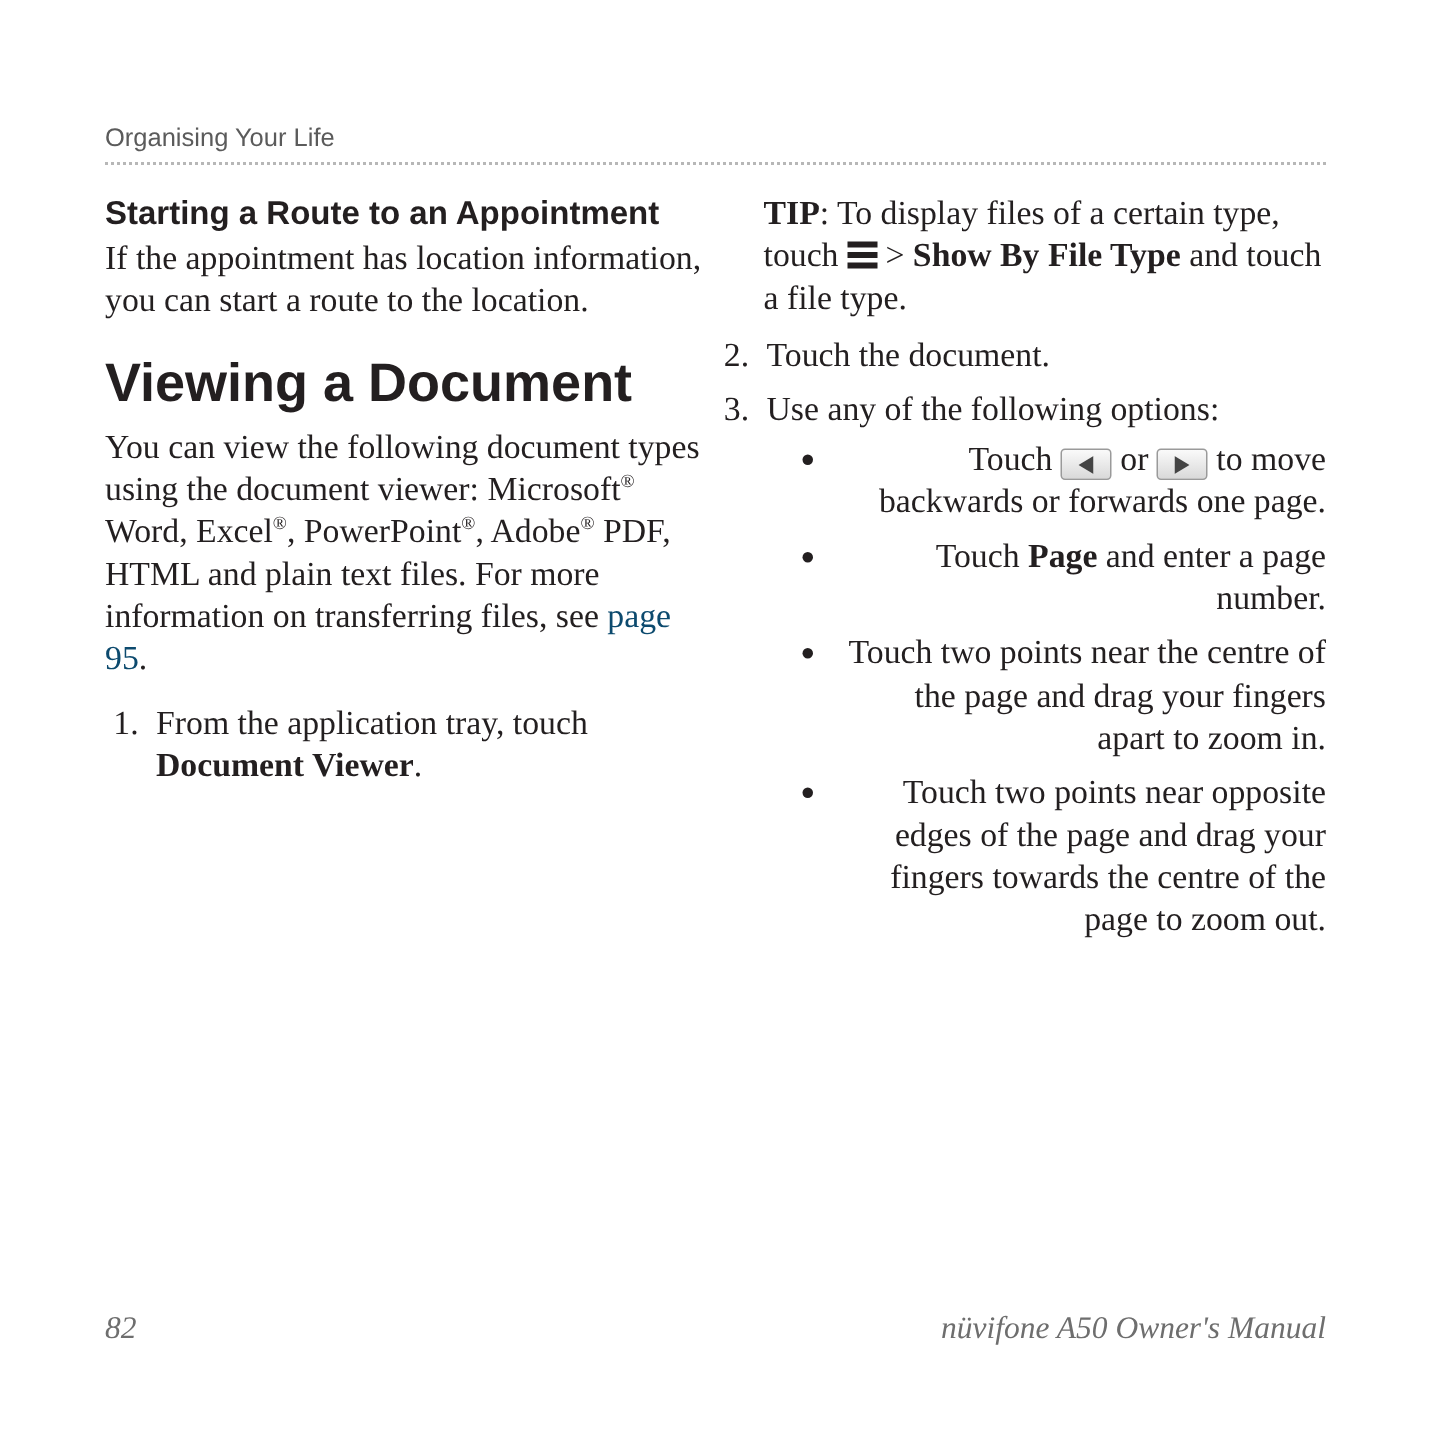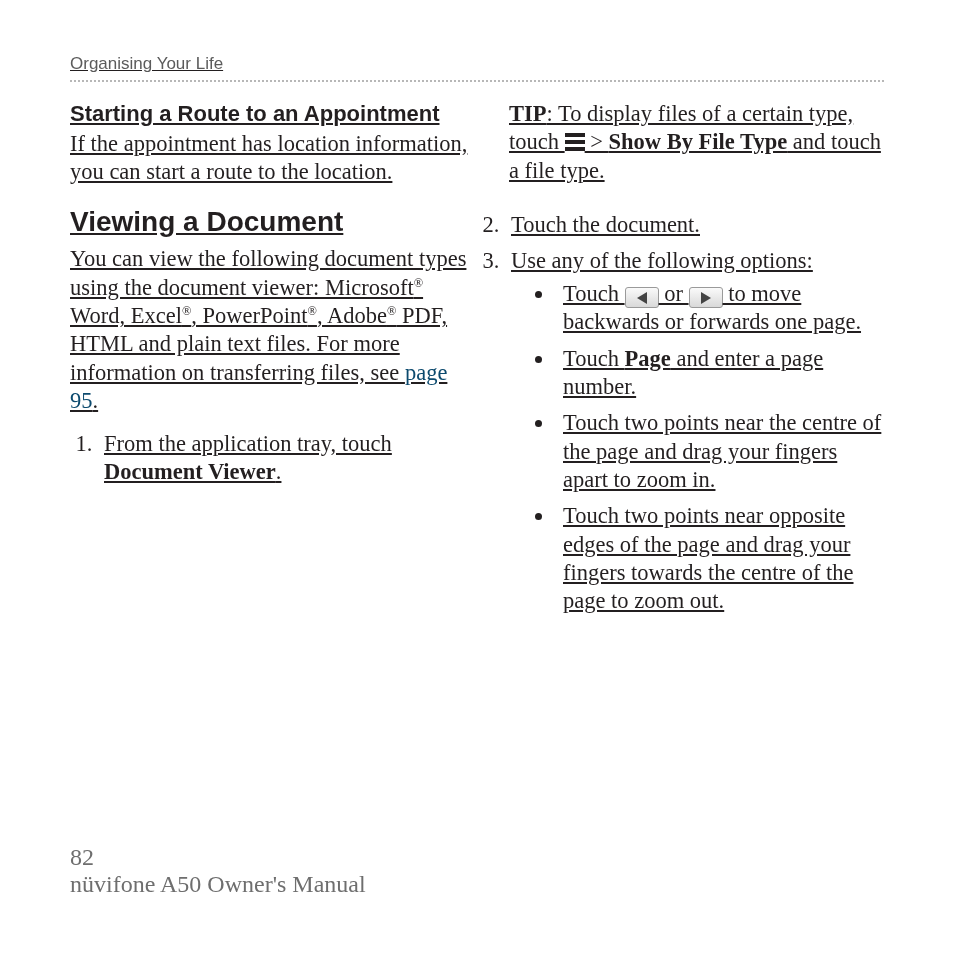--- a/index.html
+++ b/index.html
@@ -5,22 +5,21 @@
   * { margin: 0; padding: 0; box-sizing: border-box; }
   body {
     width: 954px;
     height: 954px;
     background: #fff;
     font-family: "Times New Roman", Times, serif;
     color: #231f20;
     position: relative;
   }
   .page {
-    padding: 54px 70px 0 70px;
-    text-decoration: underline;
+    padding: 82px 70px 0 70px;
   }
   .running-header {
     font-family: Arial, Helvetica, sans-serif;
     font-size: 17px;
     color: #5b5b5b;
     padding-bottom: 6px;
     border-bottom: 2px dotted #b7b7b7;
     margin-bottom: 18px;
   }
   .cols {
@@ -36,40 +35,41 @@
     font-family: Arial, Helvetica, sans-serif;
     font-weight: bold;
     font-size: 22px;
     line-height: 1.25;
     margin-bottom: 2px;
   }
   .para { margin-bottom: 14px; }
   h2.section {
     font-family: Arial, Helvetica, sans-serif;
     font-weight: bold;
-    font-size: 28px;
+    font-size: 36px;
     margin-top: 18px;
     margin-bottom: 6px;
   }
   ol.num {
     list-style: decimal;
     padding-left: 28px;
   }
   ol.num > li {
     padding-left: 6px;
     margin-bottom: 8px;
   }
   ul.bul {
     list-style: disc;
     padding-left: 44px;
     margin-top: 4px;
   }
   ul.bul > li {
     padding-left: 8px;
     margin-bottom: 8px;
+    text-align: right;
   }
   b, .b { font-weight: bold; }
   .link { color: #0c4a6e; }
   sup { font-size: 0.55em; vertical-align: super; }
 
   
   .nav-icon {
     display: inline-flex;
     align-items: center;
     justify-content: center;
@@ -120,25 +120,25 @@
   }
   .arrow-btn svg { display: block; }
 
   .footer {
     position: absolute;
     bottom: 56px;
     left: 70px;
     right: 70px;
     display: flex;
     justify-content: space-between;
-    font-size: 24px;
+    font-style: italic;
+    font-size: 21px;
     color: #6e6e6e;
-    flex-direction: column;
-  }
-  .indent-block { margin-left: 32px; margin-bottom: 26px; }
+  }
+  .indent-block { margin-left: 32px; margin-bottom: 10px; }
 </style>
 </head>
 <body>
 
 <div class="page">
   <div class="running-header">Organising Your Life</div>
 
   <div class="cols">
 
     <div class="col">

